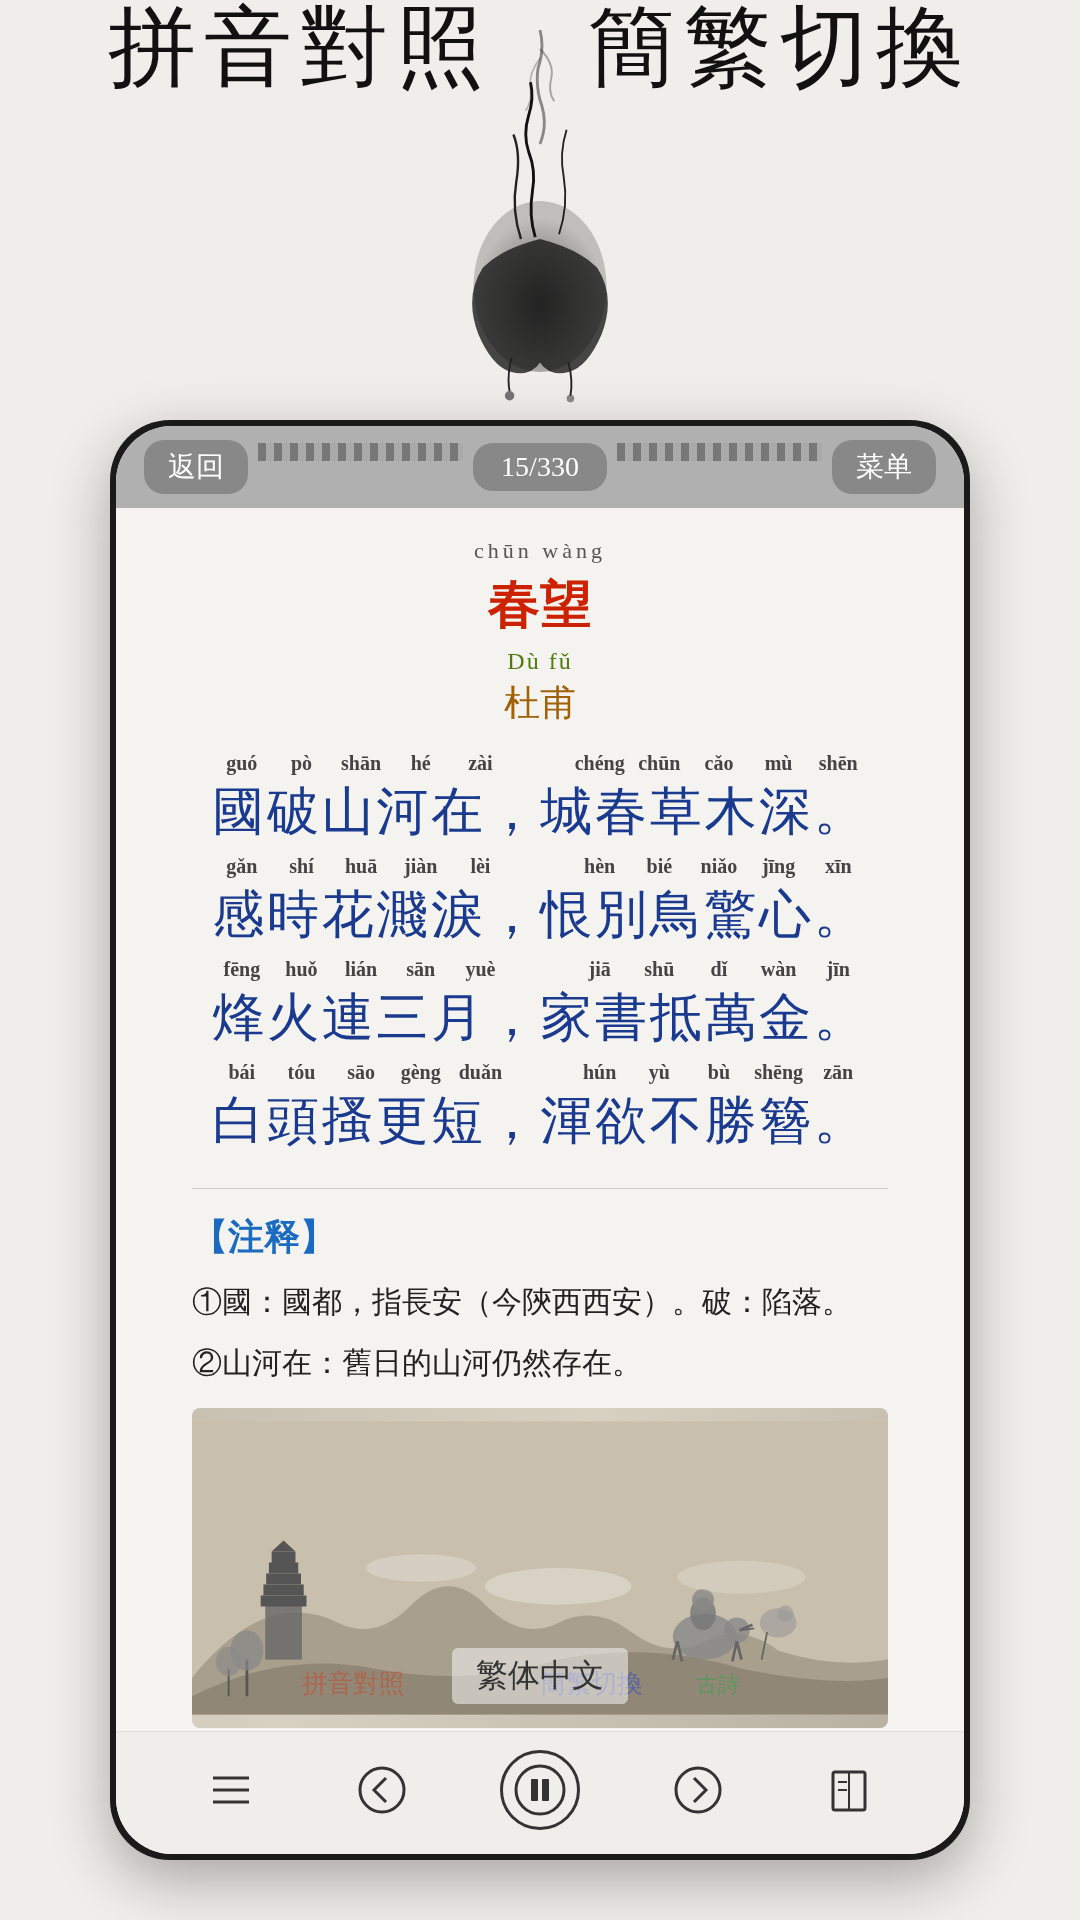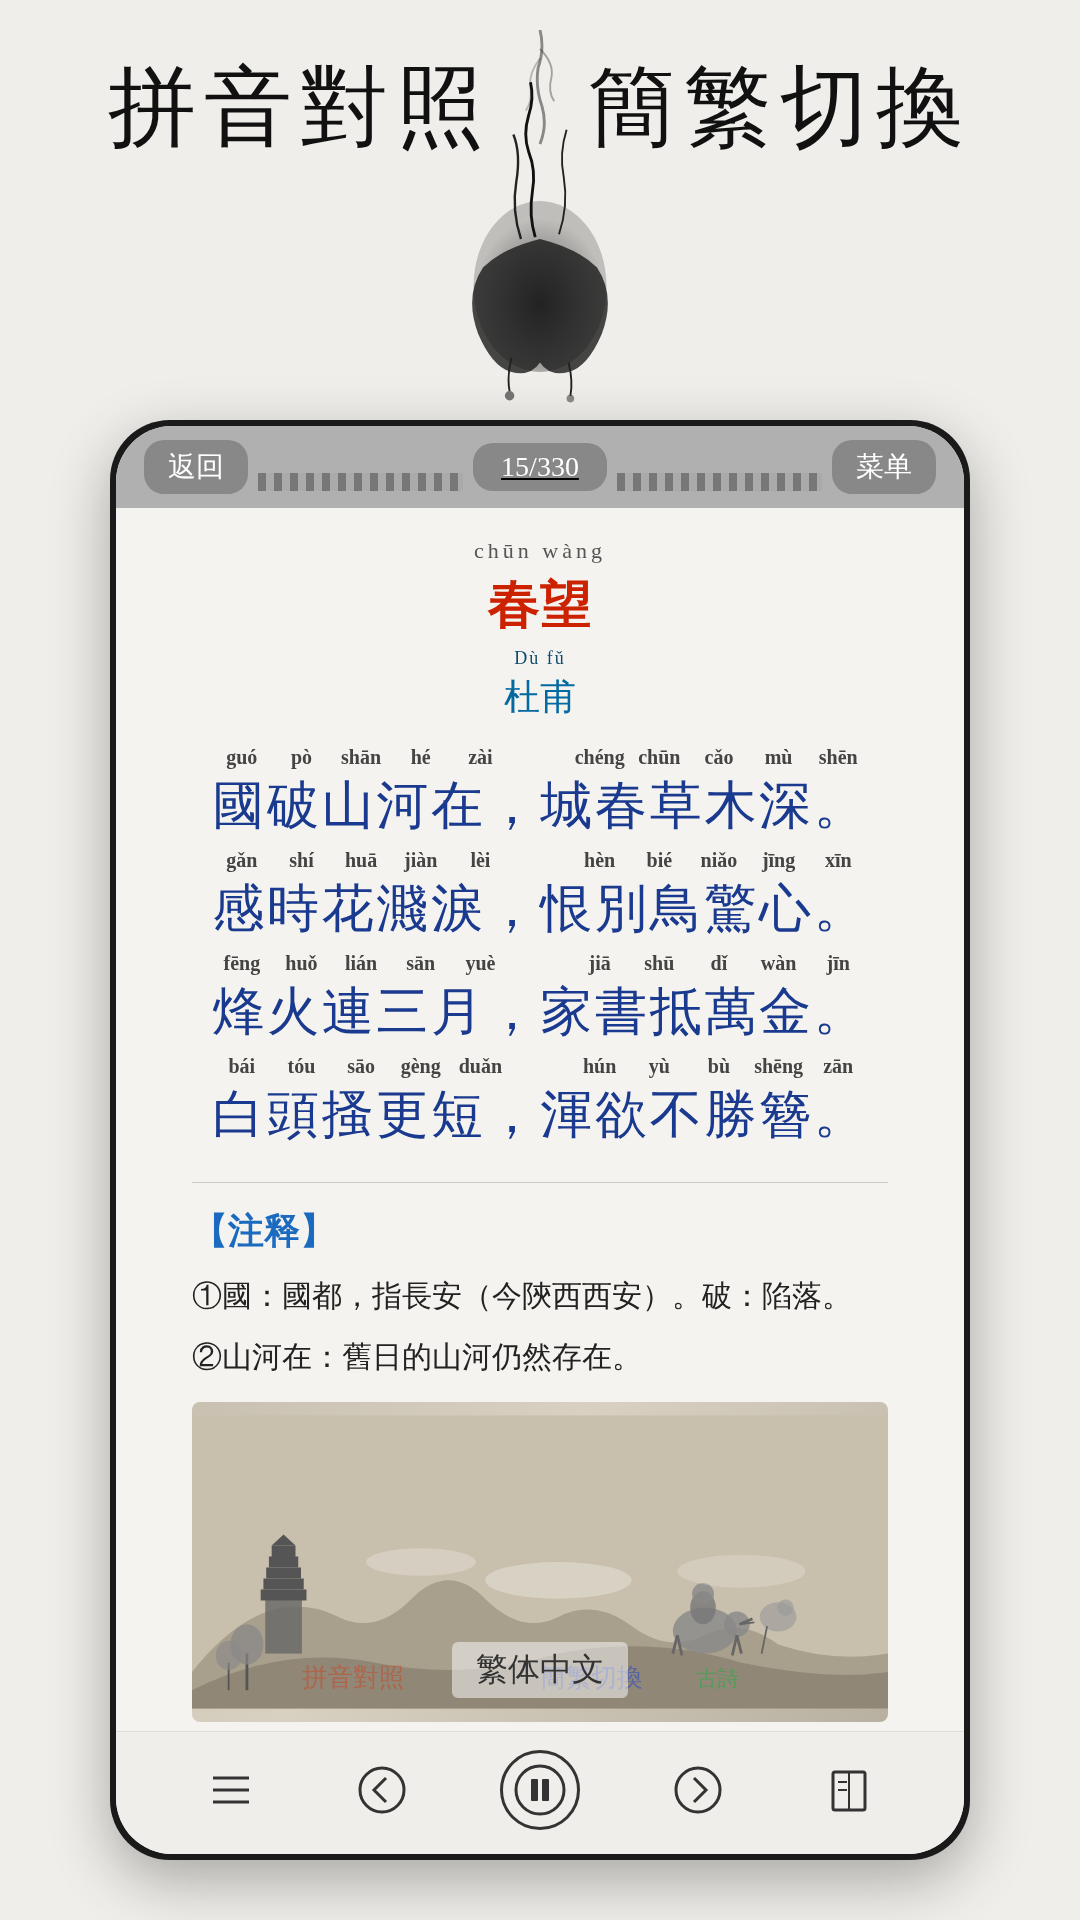--- a/index.html
+++ b/index.html
@@ -15,21 +15,20 @@
     
     .promo-area {
       position: relative;
       width: 100%;
       height: 354px;
       background: #f0eeea;
       display: flex;
       flex-direction: column;
       align-items: center;
       justify-content: flex-start;
-      padding-top: 60px;
     }
     .promo-title {
       font-size: 88px;
       font-family: 'STKaiti', 'KaiTi', serif;
       color: #111;
       letter-spacing: 8px;
       text-align: center;
       line-height: 1.1;
       z-index: 2;
       position: relative;
@@ -115,27 +114,27 @@
       letter-spacing: 4px;
       margin-bottom: 6px;
     }
     .poem-title-cn {
       font-size: 52px;
       color: #cc2200;
       font-weight: bold;
       margin-bottom: 8px;
     }
     .author-pinyin {
-      font-size: 18px;
-      color: #0c4a6e;
+      font-size: 24px;
+      color: #4d7c0f;
       letter-spacing: 2px;
     }
     .author-cn {
       font-size: 36px;
-      color: #0369a1;
+      color: #a16207;
       margin-top: 4px;
     }
 
     
     .divider {
       border: none;
       border-top: 1px solid #ccc;
       margin: 24px 0;
     }
 
@@ -292,21 +291,21 @@
     <circle cx="132" cy="388" r="4" fill="#222" opacity="0.5"></circle>
   </svg>
   <div class="promo-title">拼音對照　簡繁切換</div>
 </div>
 
 <div class="phone-mockup">
   <div class="phone-screen">
 
     <div class="top-bar">
       <button class="top-bar-btn">返回</button>
-      <div style="flex:1; display:flex; align-items:flex-end;text-decoration:underline;">
+      <div style="flex:1; display:flex; align-items:flex-start;">
         <div style="flex:1; height:18px; background: repeating-linear-gradient(90deg, #777 0px, #777 8px, #aaa 8px, #aaa 16px); margin: 0 10px;"></div>
         <span class="top-bar-counter">15/330</span>
         <div style="flex:1; height:18px; background: repeating-linear-gradient(90deg, #777 0px, #777 8px, #aaa 8px, #aaa 16px); margin: 0 10px;"></div>
       </div>
       <button class="top-bar-btn">菜单</button>
     </div>
 
     <div class="content-area">
 
       <div class="poem-header">

